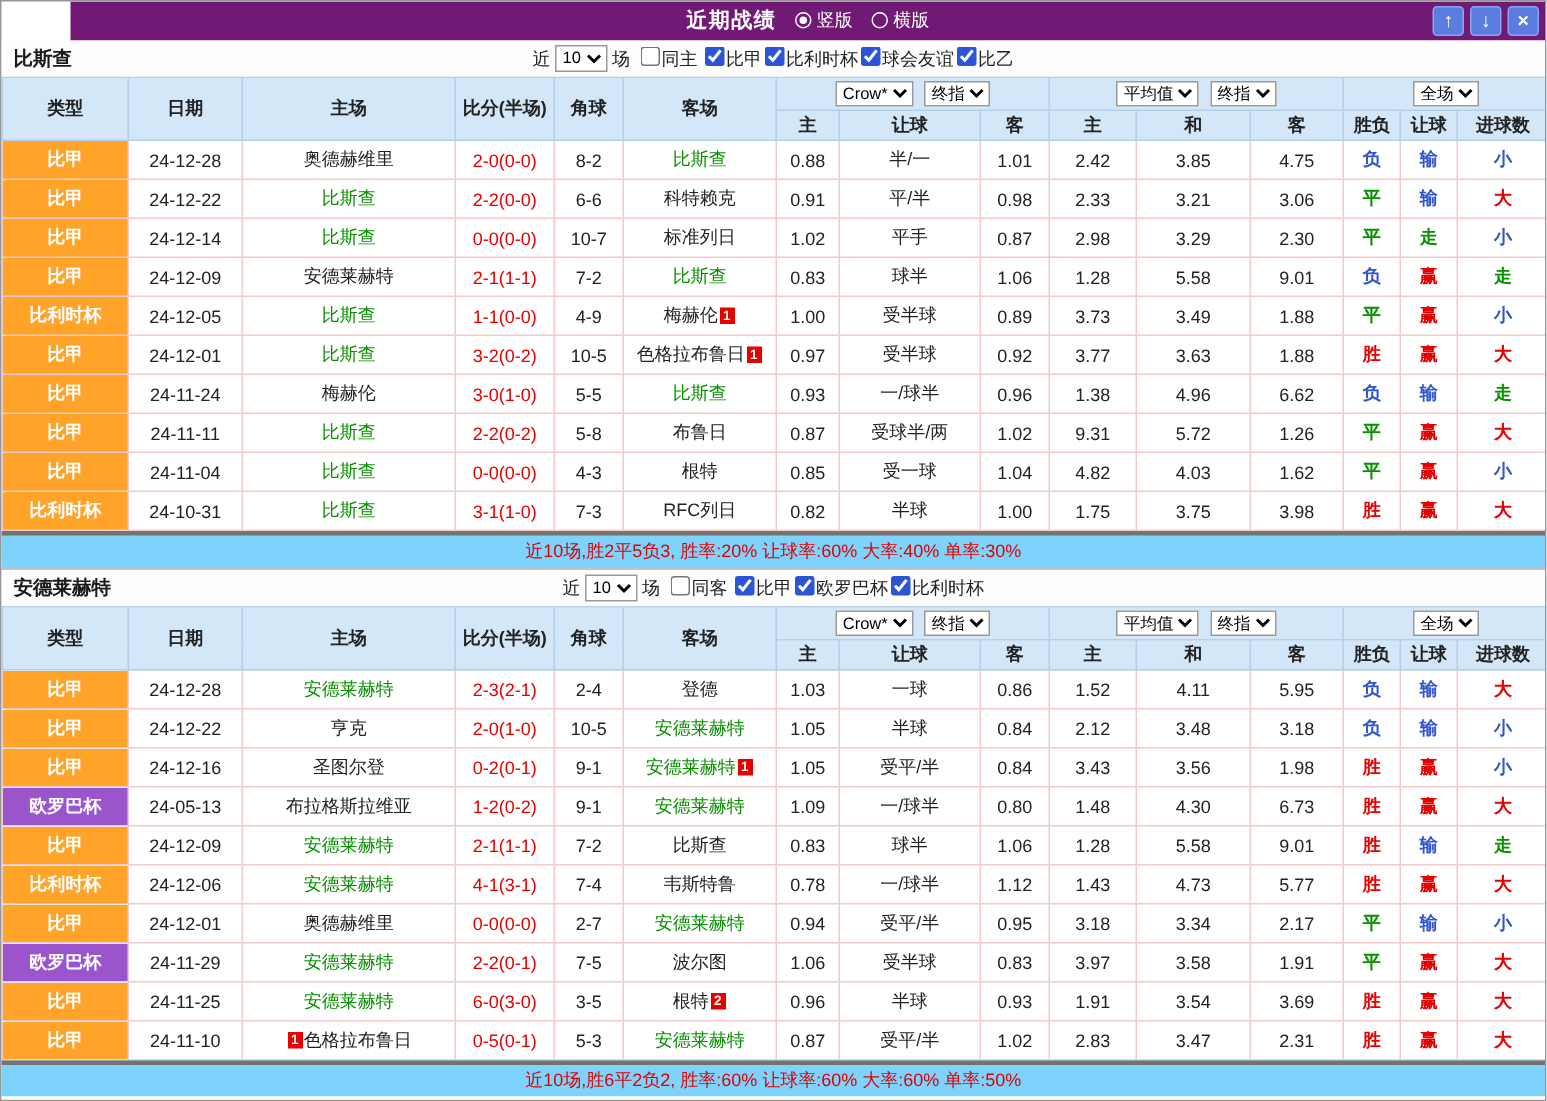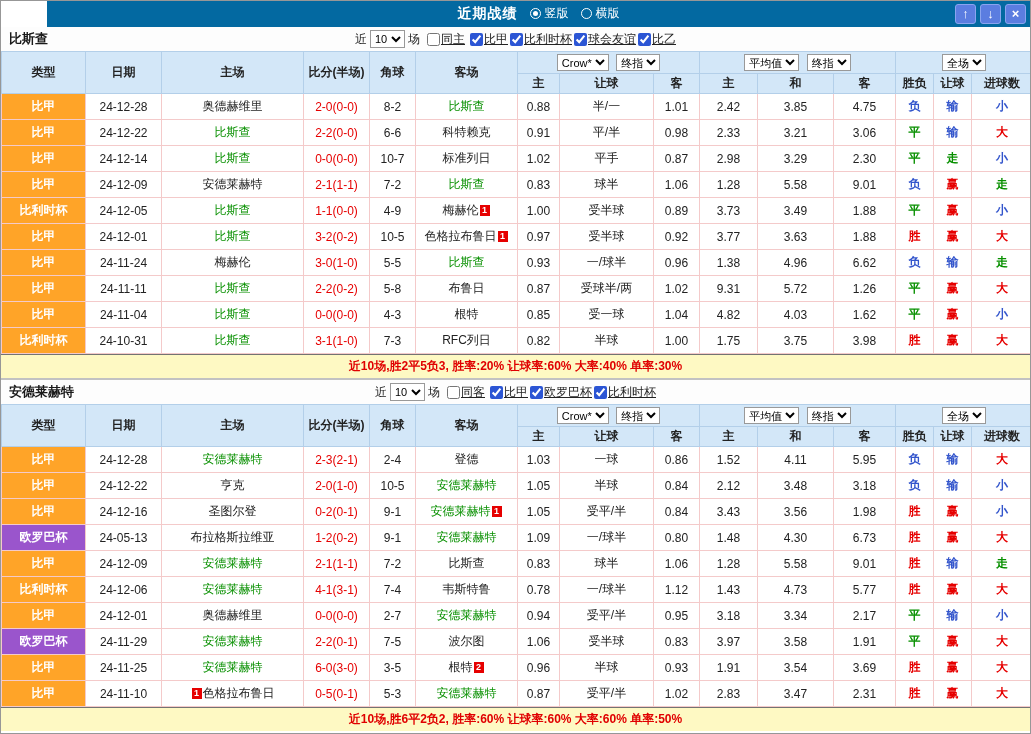--- a/index.html
+++ b/index.html
@@ -1,56 +1,56 @@
 <!DOCTYPE html>
 <html><head>
 <meta charset="utf-8">
 <style>
   * { box-sizing: border-box; }
   html,body { margin:0; padding:0; background:#e8e8e8; }
   body { font-family:"Liberation Sans","DejaVu Sans",sans-serif; }
   .page { width:1031px; height:734px; background:#fff; border:1px solid #979797; overflow:hidden; margin:0 auto; }
 
   
-  .titlebar { height:26px; background:#0369a1; color:#fff; display:flex; align-items:center; position:relative;margin-left:46px; }
+  .titlebar { height:26px; background:#701a75; color:#fff; display:flex; align-items:center; position:relative;margin-left:46px; }
   .title-center { flex:1; display:flex; justify-content:center; align-items:center; }
   .title-text { font-weight:bold; font-size:14px; letter-spacing:1px; }
   .radio-opt { display:inline-flex; align-items:center; gap:4px; font-size:12px; margin-left:12px; cursor:pointer;text-align:right; }
   .rdo { width:11px; height:11px; border:1px solid #fff; border-radius:50%; display:inline-block; position:relative; background:transparent; }
   .rdo.sel::after { content:""; position:absolute; left:2px; top:2px; right:2px; bottom:2px; background:#fff; border-radius:50%; }
   .win-buttons { position:absolute; right:4px; top:3px; display:flex; gap:4px; }
   .win-btn { width:21px; height:20px; background:#5b7de0; border:1px solid #8aa4ef; border-radius:3px; color:#fff; font-size:13px; line-height:18px; text-align:center; cursor:pointer; font-weight:bold; }
 
   
   .section2 { border-top:2px solid #c2c2c2; }
   .section-filter { height:24px; display:flex; align-items:center; position:relative; font-size:12px; background:#fdfdfd; color:#222; }
   .team-name { position:absolute; left:8px; font-weight:bold; font-size:13px; color:#1a1a1a; }
   .filter-center { flex:1; display:flex; justify-content:center; align-items:center; gap:3px; }
   .filter-center select, thead select { font-size:11px; height:18px; border:1px solid #999; background:#fff; }
-  .cb { display:inline-flex; align-items:center; margin-left:4px; cursor:pointer;text-decoration:underline; }
+  .cb { display:inline-flex; align-items:flex-start; margin-left:4px; cursor:pointer; }
   .cb input { width:13px; height:13px; accent-color:#2b55d4; margin:0 1px 0 0; }
   .league-group { display:inline-flex; align-items:center; }
   .league-group .cb { margin-left:2px; }
 
   
   table { width:100%; border-collapse:collapse; table-layout:fixed; font-size:12px; color:#222; }
   thead th { background:#d3e7f8; border:1px solid #b3cfe9; font-weight:bold; color:#222; padding:0; text-align:center; }
   .thA { height:22px; }
   .thB { height:20px; }
   thead select { margin:0 2px; height:17px; }
   tbody td { border:1px solid #f4caca; height:26px; text-align:center; padding:0 1px; overflow:hidden; white-space:nowrap; background:#fff; }
   .t-orange { background:#ffa428; color:#fff; font-weight:bold; }
   .t-purple { background:#9a55cc; color:#fff; font-weight:bold; }
   .score { color:#e60000; }
   .focus { color:#089000; }
   .card { display:inline-block; background:#e60000; color:#fff; font-size:9px; line-height:11px; min-width:10px; padding:0 1px; margin:0 1px; vertical-align:1px; font-weight:bold; }
   .c-red { color:#e60000; font-weight:bold; }
   .c-blue { color:#3355cc; font-weight:bold; }
   .c-green { color:#089000; font-weight:bold; }
-  .summary { height:24px; display:flex; align-items:center; justify-content:center; font-size:12px; color:#e00000; border-top:1px solid #737373; background:#fef9c3;font-weight:bold; }
+  .summary { height:24px; display:flex; align-items:center; justify-content:center; font-size:12px; color:#e00000; border-top:3px solid #737373; background:#7dd3fc; }
   .bottom-strip { height:8px; background:#fff; }
 </style>
 </head>
 <body>
 
 <div class="page">
 
   <div class="titlebar">
     <div class="title-center">
       <span class="title-text">近期战绩</span>

